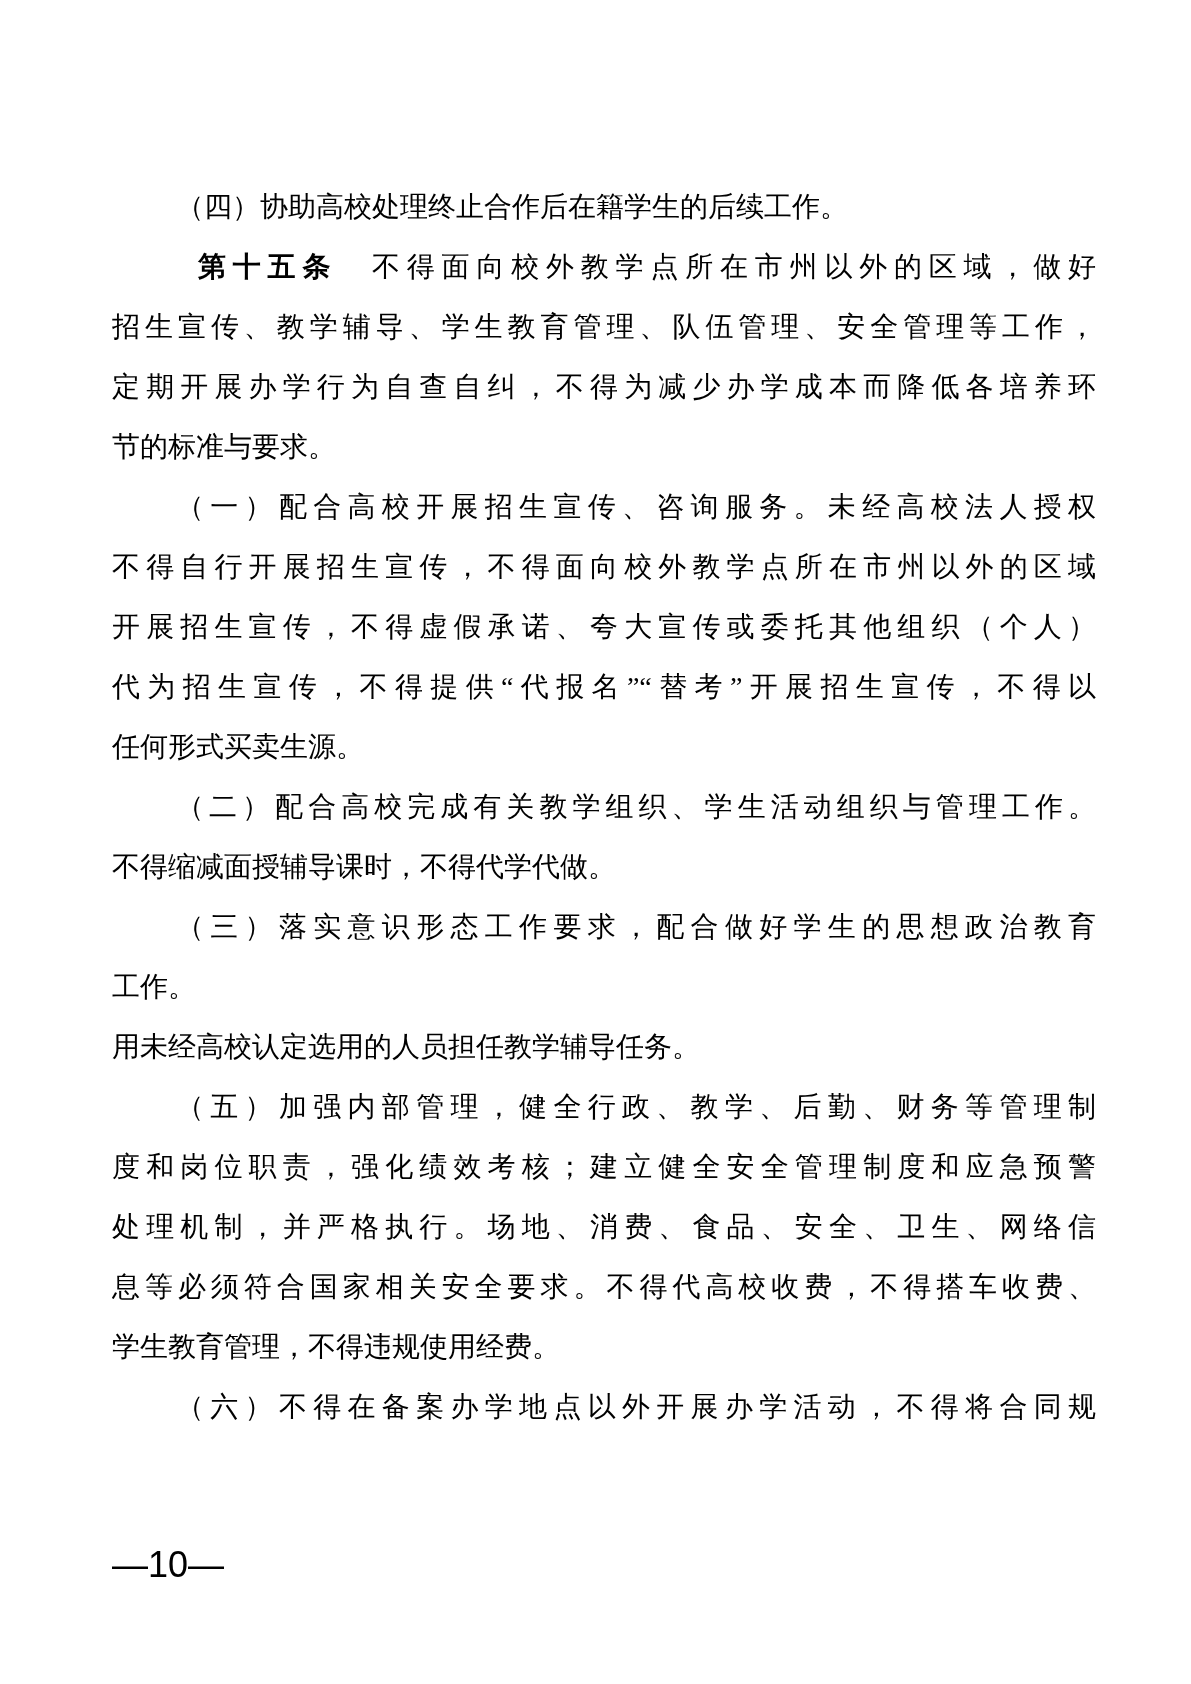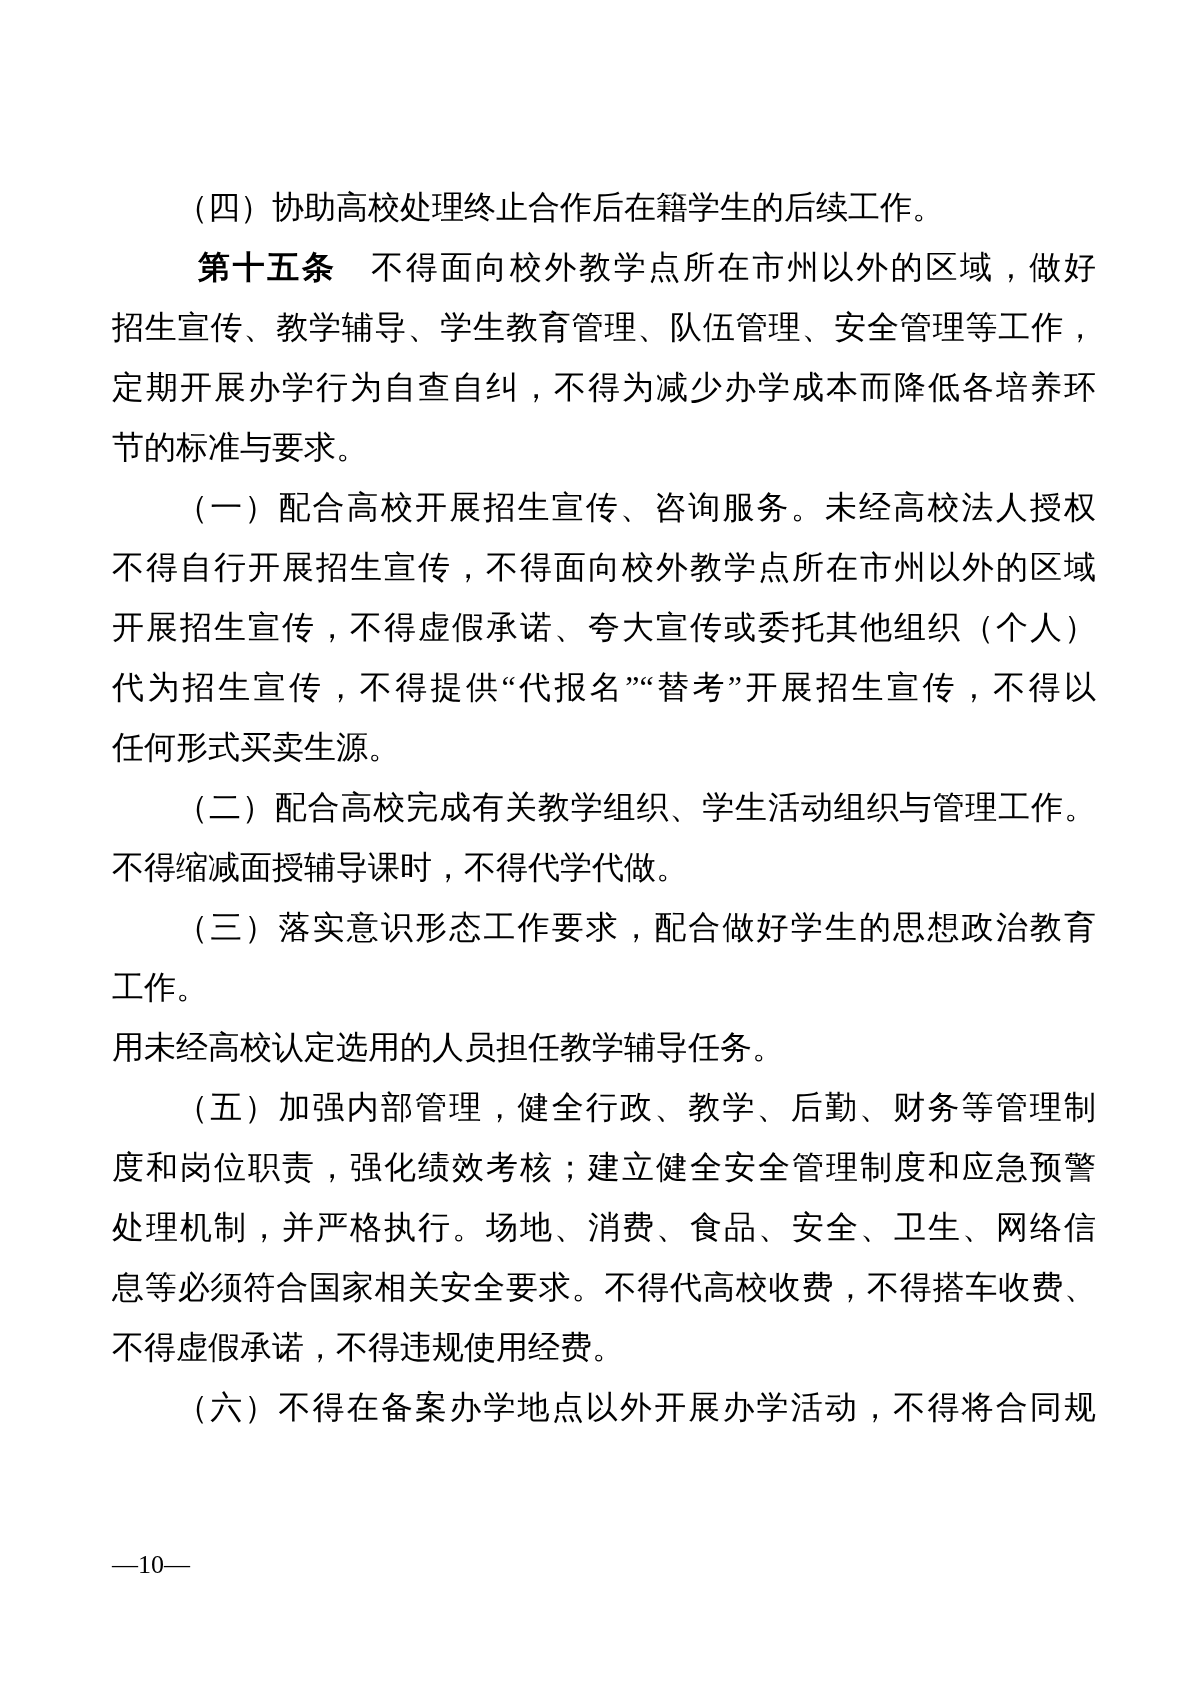--- a/index.html
+++ b/index.html
@@ -15,44 +15,44 @@
   }
   .doc-body {
     position: absolute;
     left: 112px;
     top: 177px;
     width: 984px;
   }
   .line {
     height: 60px;
     line-height: 60px;
-    font-size: 32px;
+    font-size: 28px;
     text-align: left;
     overflow: hidden;
     white-space: normal;
   }
   .line.justify {
     text-align: justify;
     text-align-last: justify;
   }
   .line.indent {
     text-indent: 64px;
   }
   .hei {
     font-family: "Liberation Sans", sans-serif;
     font-weight: bold;
     margin-left: 22px;
   }
   .footer {
     position: absolute;
     left: 112px;
     top: 1546px;
-    font-size: 26px;
+    font-size: 36px;
     line-height: 38px;
-    font-family: Liberation Serif, serif;
+    font-family: Liberation Sans, sans-serif;
     color: #000000;
   }
 </style>
 </head>
 <body>
 
 <div class="page">
   <main class="doc-body">
       <div class="line indent">（四）协助高校处理终止合作后在籍学生的后续工作。</div>
       <div class="line indent justify"><span class="hei">第十五条</span><span>　不得面向校外教学点所在市州以外的区域，做好</span></div>
@@ -66,17 +66,17 @@
       <div class="line">任何形式买卖生源。</div>
       <div class="line indent justify">（二）配合高校完成有关教学组织、学生活动组织与管理工作。</div>
       <div class="line">不得缩减面授辅导课时，不得代学代做。</div>
       <div class="line indent justify">（三）落实意识形态工作要求，配合做好学生的思想政治教育</div>
       <div class="line">工作。</div>
       <div class="line">用未经高校认定选用的人员担任教学辅导任务。</div>
       <div class="line indent justify">（五）加强内部管理，健全行政、教学、后勤、财务等管理制</div>
       <div class="line justify">度和岗位职责，强化绩效考核；建立健全安全管理制度和应急预警</div>
       <div class="line justify">处理机制，并严格执行。场地、消费、食品、安全、卫生、网络信</div>
       <div class="line justify">息等必须符合国家相关安全要求。不得代高校收费，不得搭车收费、</div>
-      <div class="line">不得虚假承诺，不得违规使用经费。</div>
+      <div class="line">学生教育管理，不得违规使用经费。</div>
       <div class="line indent justify">（六）不得在备案办学地点以外开展办学活动，不得将合同规</div>
     </main>
   <div class="footer">—10—</div>
 </div>
 
 </body></html>

